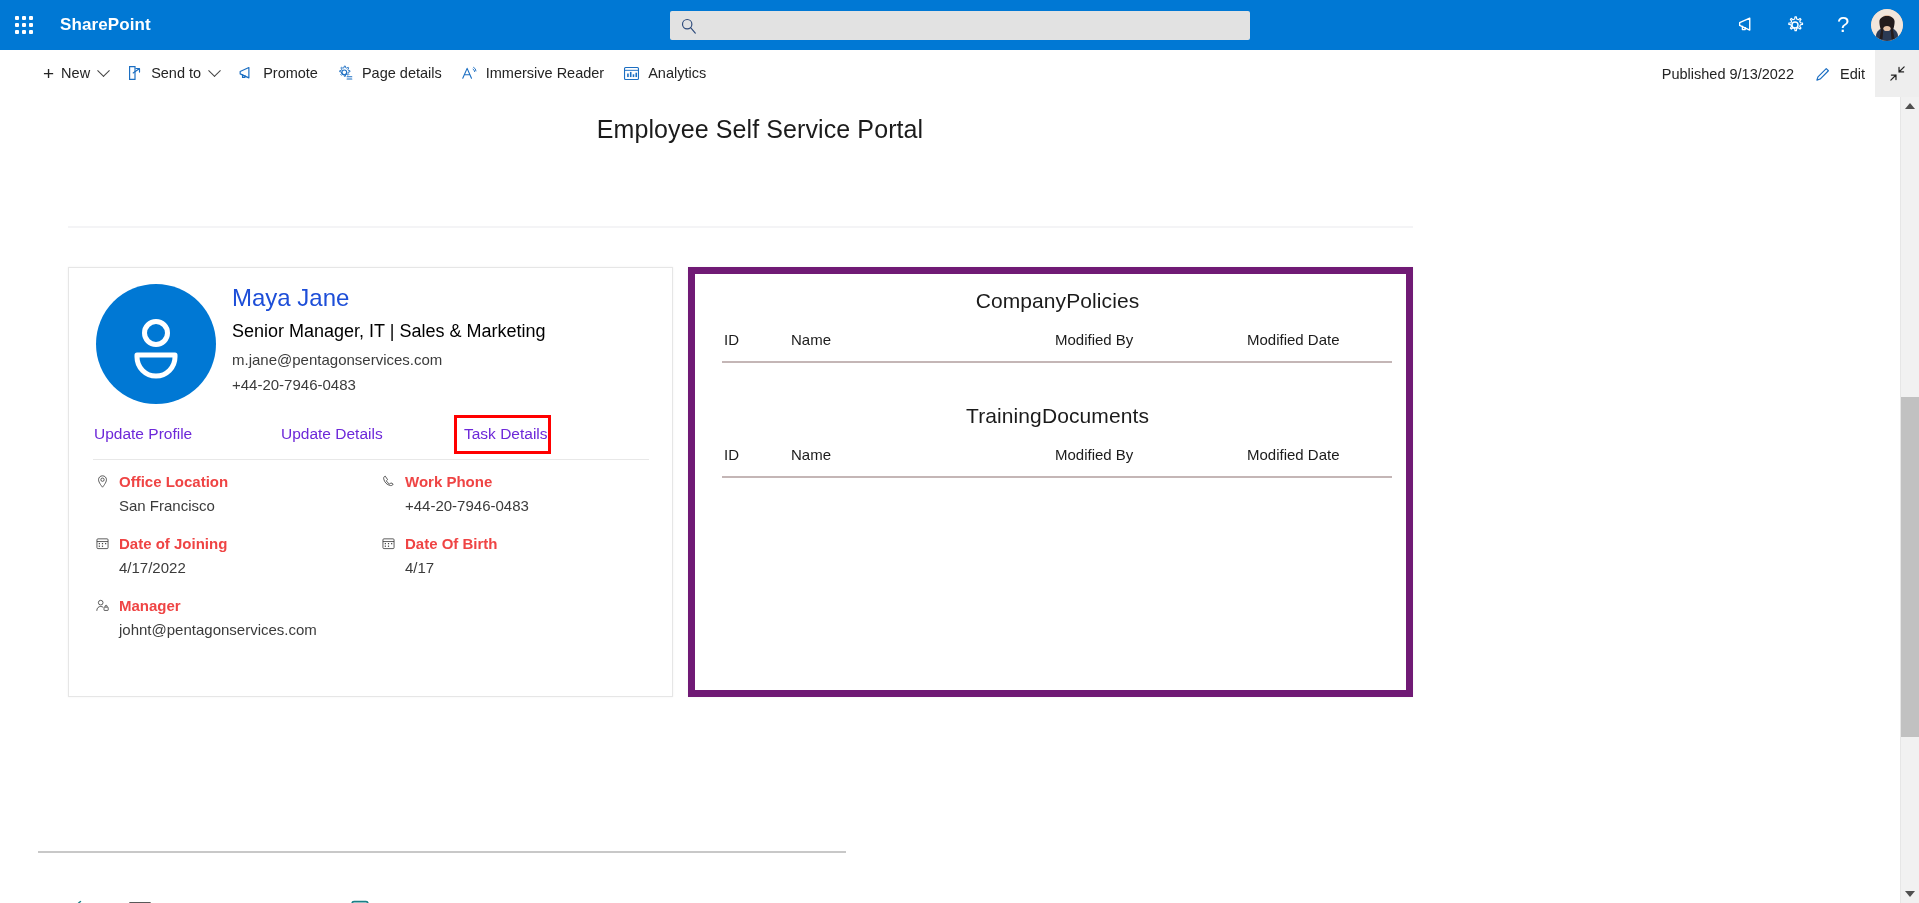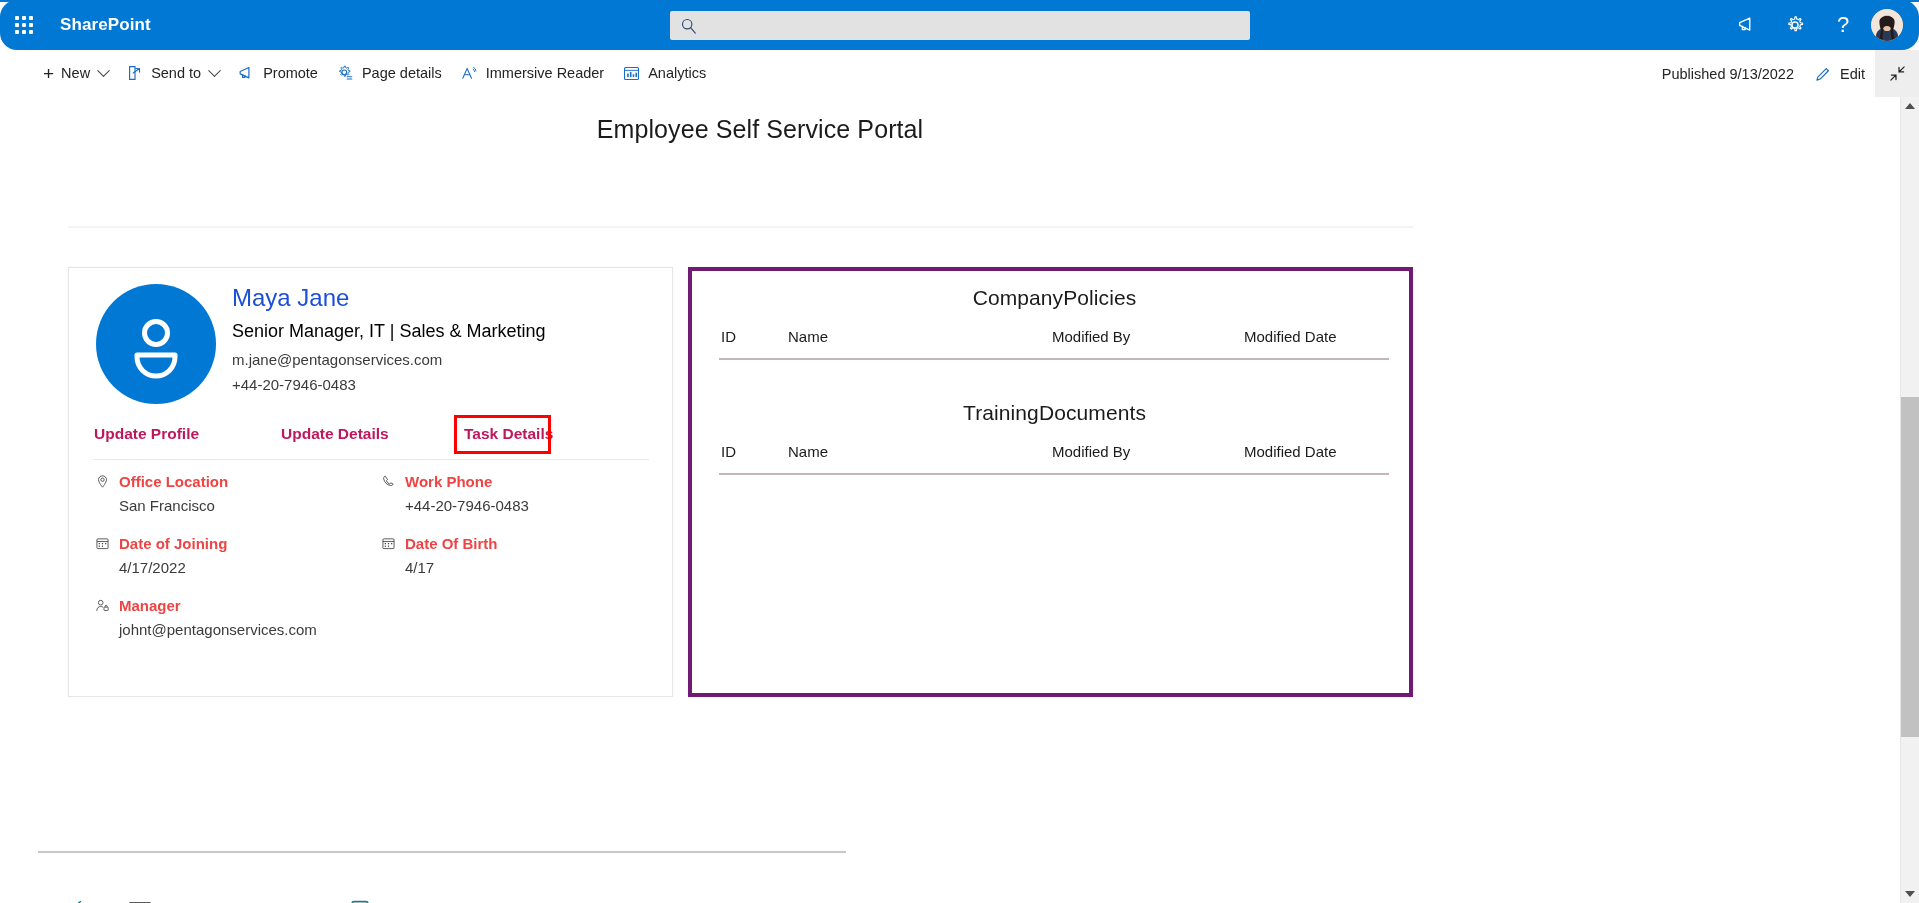--- a/index.html
+++ b/index.html
@@ -14,21 +14,20 @@
   }
 
   
   .suite-bar {
     position: absolute;
     top: 0; left: 0;
     width: 1919px; height: 50px;
     background: #0078D4;
     display: flex;
     align-items: center;
-    border-radius: 17px;
   }
   .waffle {
     width: 48px; height: 50px;
     display: flex; align-items: center; justify-content: center;
     cursor: pointer;
   }
   .waffle-grid {
     display: grid;
     grid-template-columns: repeat(3, 4px);
     grid-template-rows: repeat(3, 4px);
@@ -224,22 +223,22 @@
 
   .pc-links {
     position: absolute;
     top: 153px; left: 0;
     width: 605px;
     height: 37px;
   }
   .pc-link {
     position: absolute;
     font-size: 15.5px;
-    font-weight: bold;
-    color: #be185d;
+    font-weight: normal;
+    color: #6d28d9;
     cursor: pointer;
     white-space: nowrap;
     text-align: right;
   }
   .lnk-a { left: 25px; top: 4px; }
   .lnk-b { left: 212px; top: 4px; }
   .lnk-c { left: 395px; top: 4px; }
   .hl-box {
     position: absolute;
     left: 385px; top: -6px;
@@ -284,21 +283,21 @@
   .row-1 { top: 0; }
   .row-2 { top: 62px; }
   .row-3 { top: 124px; }
 
   
   .lists-card {
     position: absolute;
     top: 170px; left: 688px;
     width: 725px; height: 430px;
     background: #ffffff;
-    border: 4px solid #701a75;
+    border: 7px solid #701a75;
     box-shadow: 0 0 2px rgba(0,0,0,.06);
   }
   .list-block { position: absolute; left: 0; width: 725px; }
   .lb-1 { top: 0; }
   .lb-2 { top: 115px; }
 
   .list-title {
     text-align: center;
     font-size: 21px;
     font-weight: 400;

